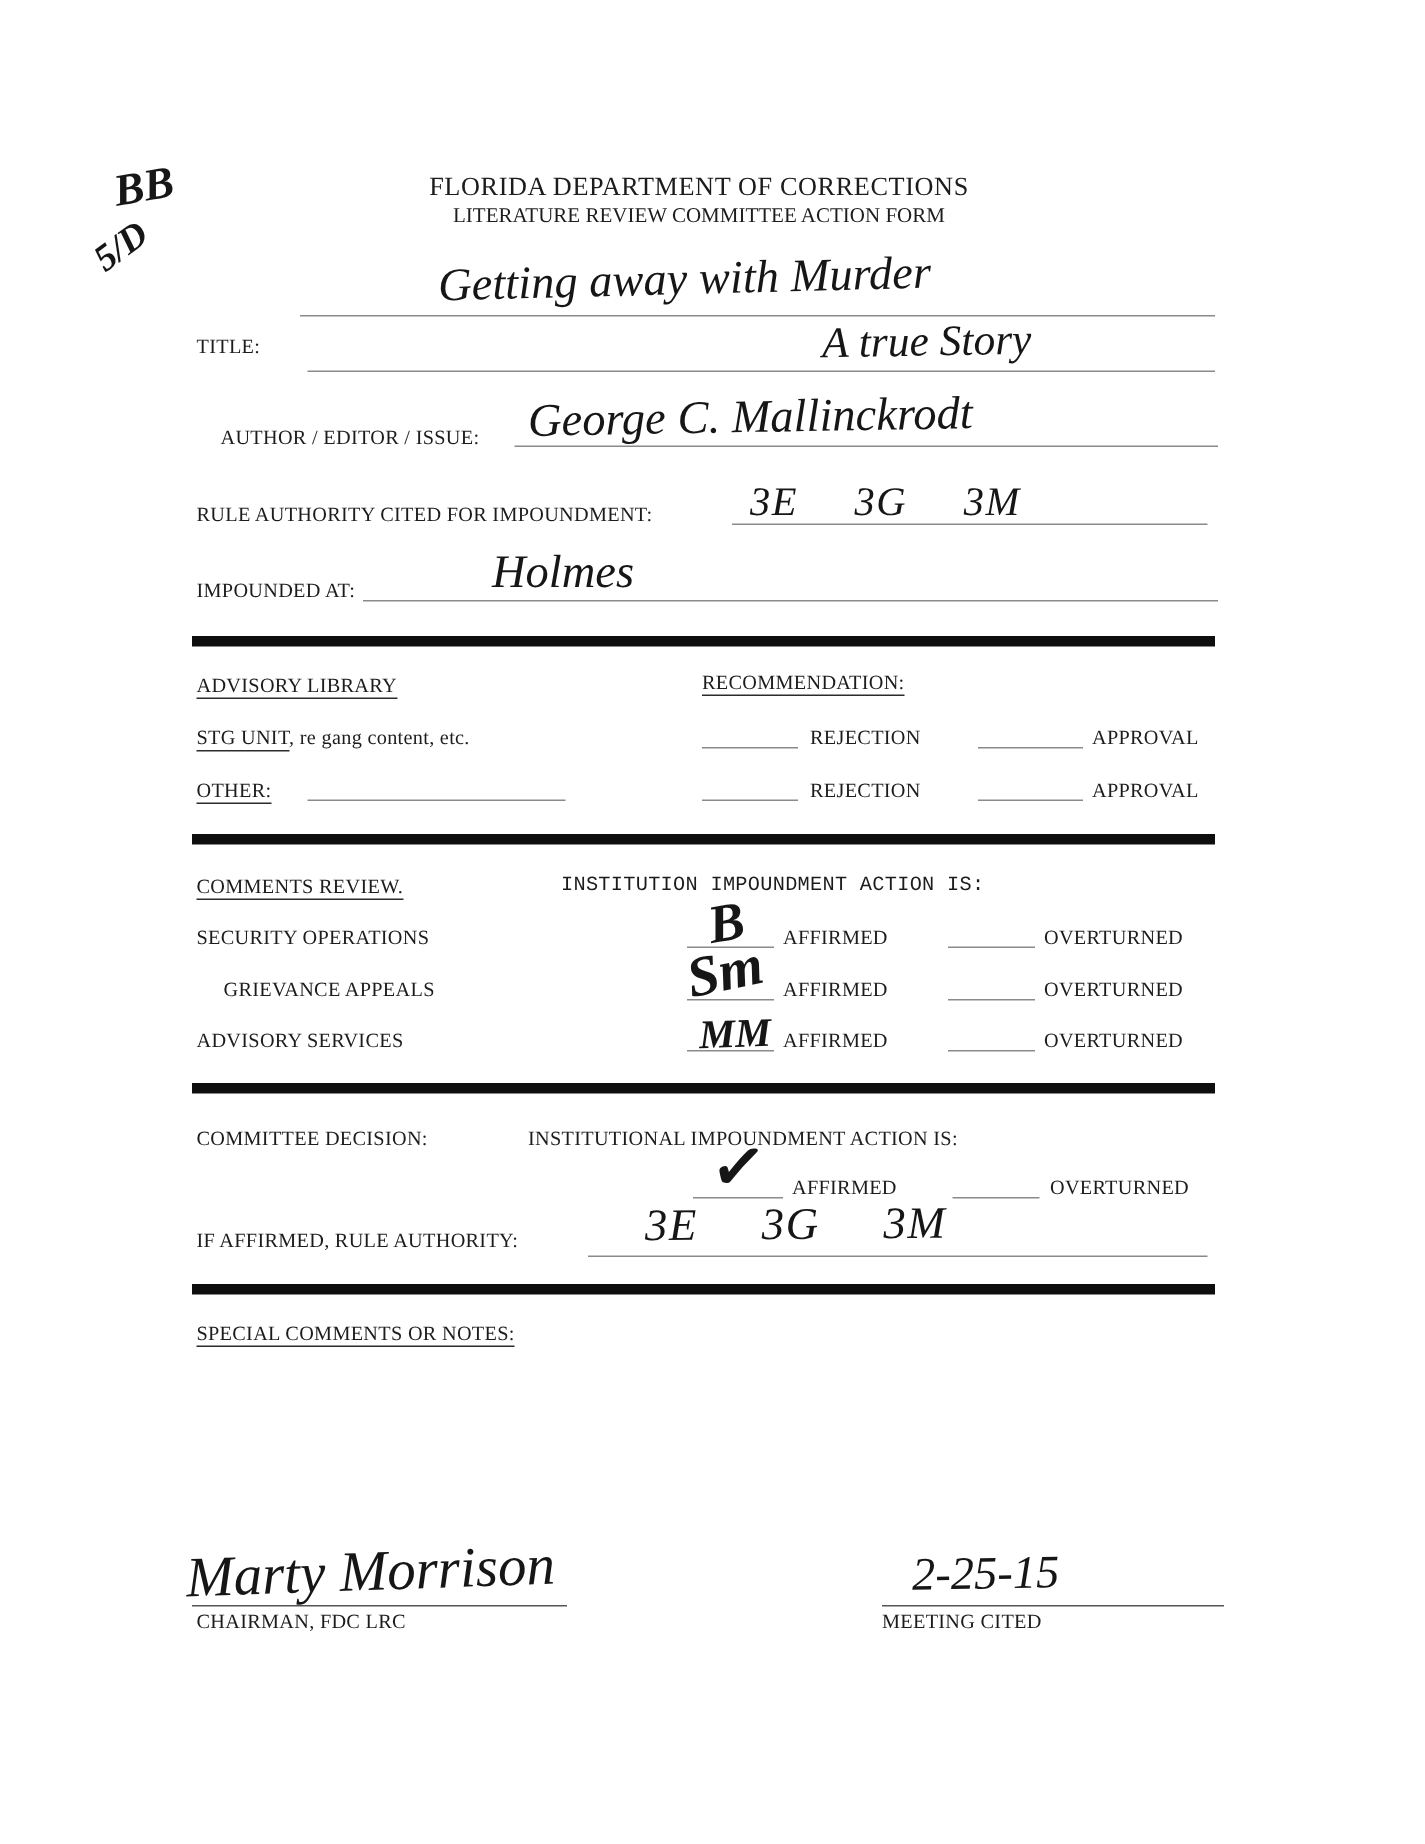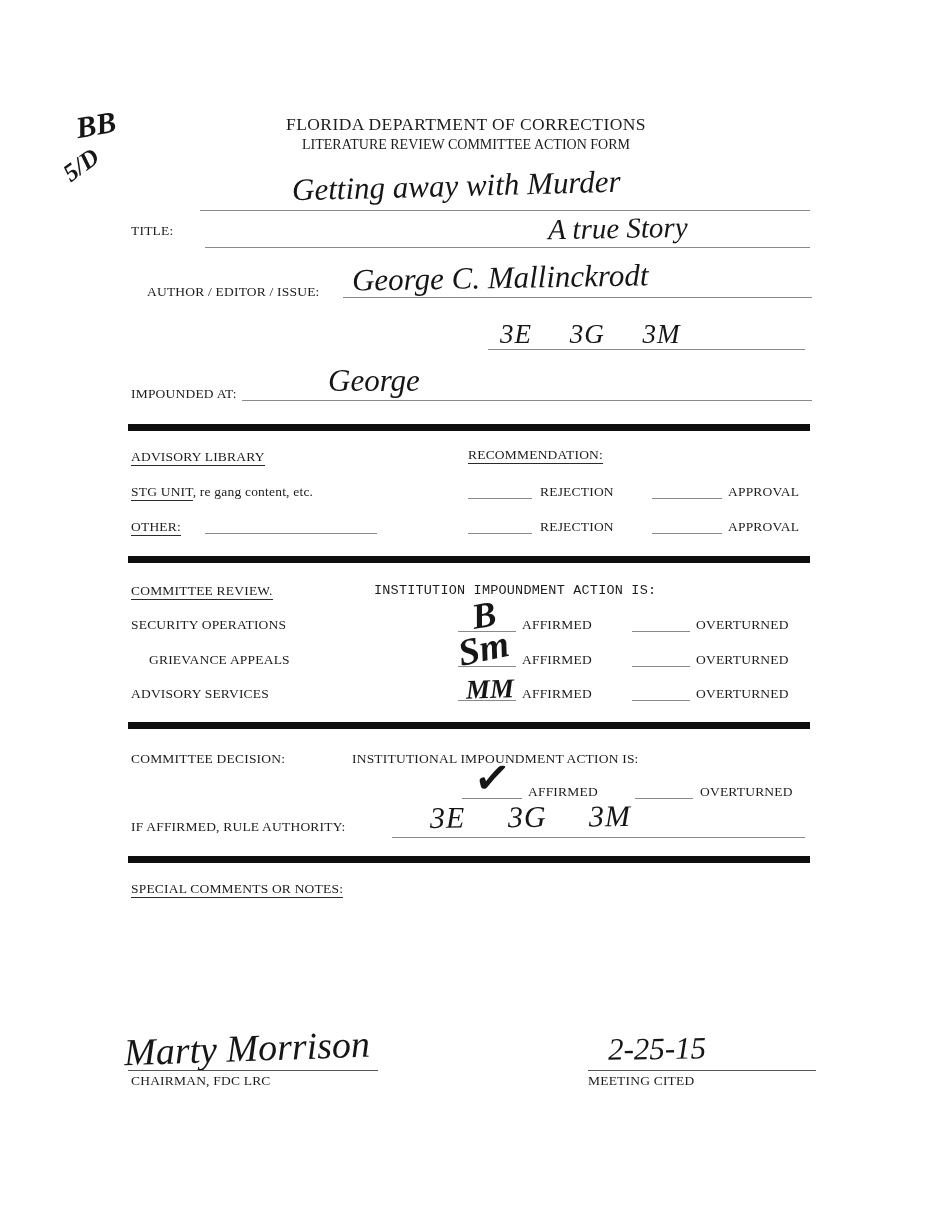--- a/index.html
+++ b/index.html
@@ -45,26 +45,27 @@
   <div class="t" style="left:131px;top:194px;margin-top:29px;">TITLE:</div>
   <div class="fline" style="left:200px;top:210px;width:610px;"></div>
   <div class="hw hw-title" style="left:292px;top:168px;">Getting away with Murder</div>
   <div class="fline" style="left:205px;top:247px;width:605px;"></div>
   <div class="hw hw-sub" style="left:548px;top:212px;">A true Story</div>
 
   <div class="t" style="left:147px;top:284px;">AUTHOR / EDITOR / ISSUE:</div>
   <div class="fline" style="left:343px;top:297px;width:469px;"></div>
   <div class="hw hw-author" style="left:352px;top:260px;">George C. Mallinckrodt</div>
 
+  <div class="t" style="left:131px;top:335px;">RULE AUTHORITY CITED FOR IMPOUNDMENT:</div>
   <div class="fline" style="left:488px;top:349px;width:317px;"></div>
   <div class="hw hw-rule" style="left:500px;top:319px;">3E 3G 3M</div>
 
   <div class="t" style="left:131px;top:386px;">IMPOUNDED AT:</div>
   <div class="fline" style="left:242px;top:400px;width:570px;"></div>
-  <div class="hw hw-imp" style="left:328px;top:363px;">George</div>
+  <div class="hw hw-imp" style="left:328px;top:363px;">Holmes</div>
 
   <div class="bar" style="top:424px;"></div>
 
   <div class="t" style="left:131px;top:449px;">
     <span class="u">ADVISORY LIBRARY</span>
   </div>
   <div class="t" style="left:468px;top:447px;">
     <span class="u">RECOMMENDATION:</span>
   </div>
 
@@ -81,21 +82,21 @@
   </div>
   <div class="blank" style="left:205px;top:533px;width:172px;"></div>
   <div class="blank" style="left:468px;top:533px;width:64px;"></div>
   <div class="t" style="left:540px;top:519px;">REJECTION</div>
   <div class="blank" style="left:652px;top:533px;width:70px;"></div>
   <div class="t" style="left:728px;top:519px;">APPROVAL</div>
 
   <div class="bar" style="top:556px;"></div>
 
   <div class="t" style="left:131px;top:583px;">
-    <span class="u">COMMITTEE REVIEW.</span>
+    <span class="u">COMMENTS REVIEW.</span>
   </div>
   <div class="t" style="left:374px;top:583px;font-family:Liberation Mono, monospace;">INSTITUTION IMPOUNDMENT ACTION IS:</div>
 
   <div class="t" style="left:131px;top:617px;">SECURITY OPERATIONS</div>
   <div class="blank" style="left:458px;top:631px;width:58px;"></div>
   <div class="hw hw-init1" style="left:472px;top:594px;">B</div>
   <div class="t" style="left:522px;top:617px;">AFFIRMED</div>
   <div class="blank" style="left:632px;top:631px;width:58px;"></div>
   <div class="t" style="left:696px;top:617px;">OVERTURNED</div>
 

